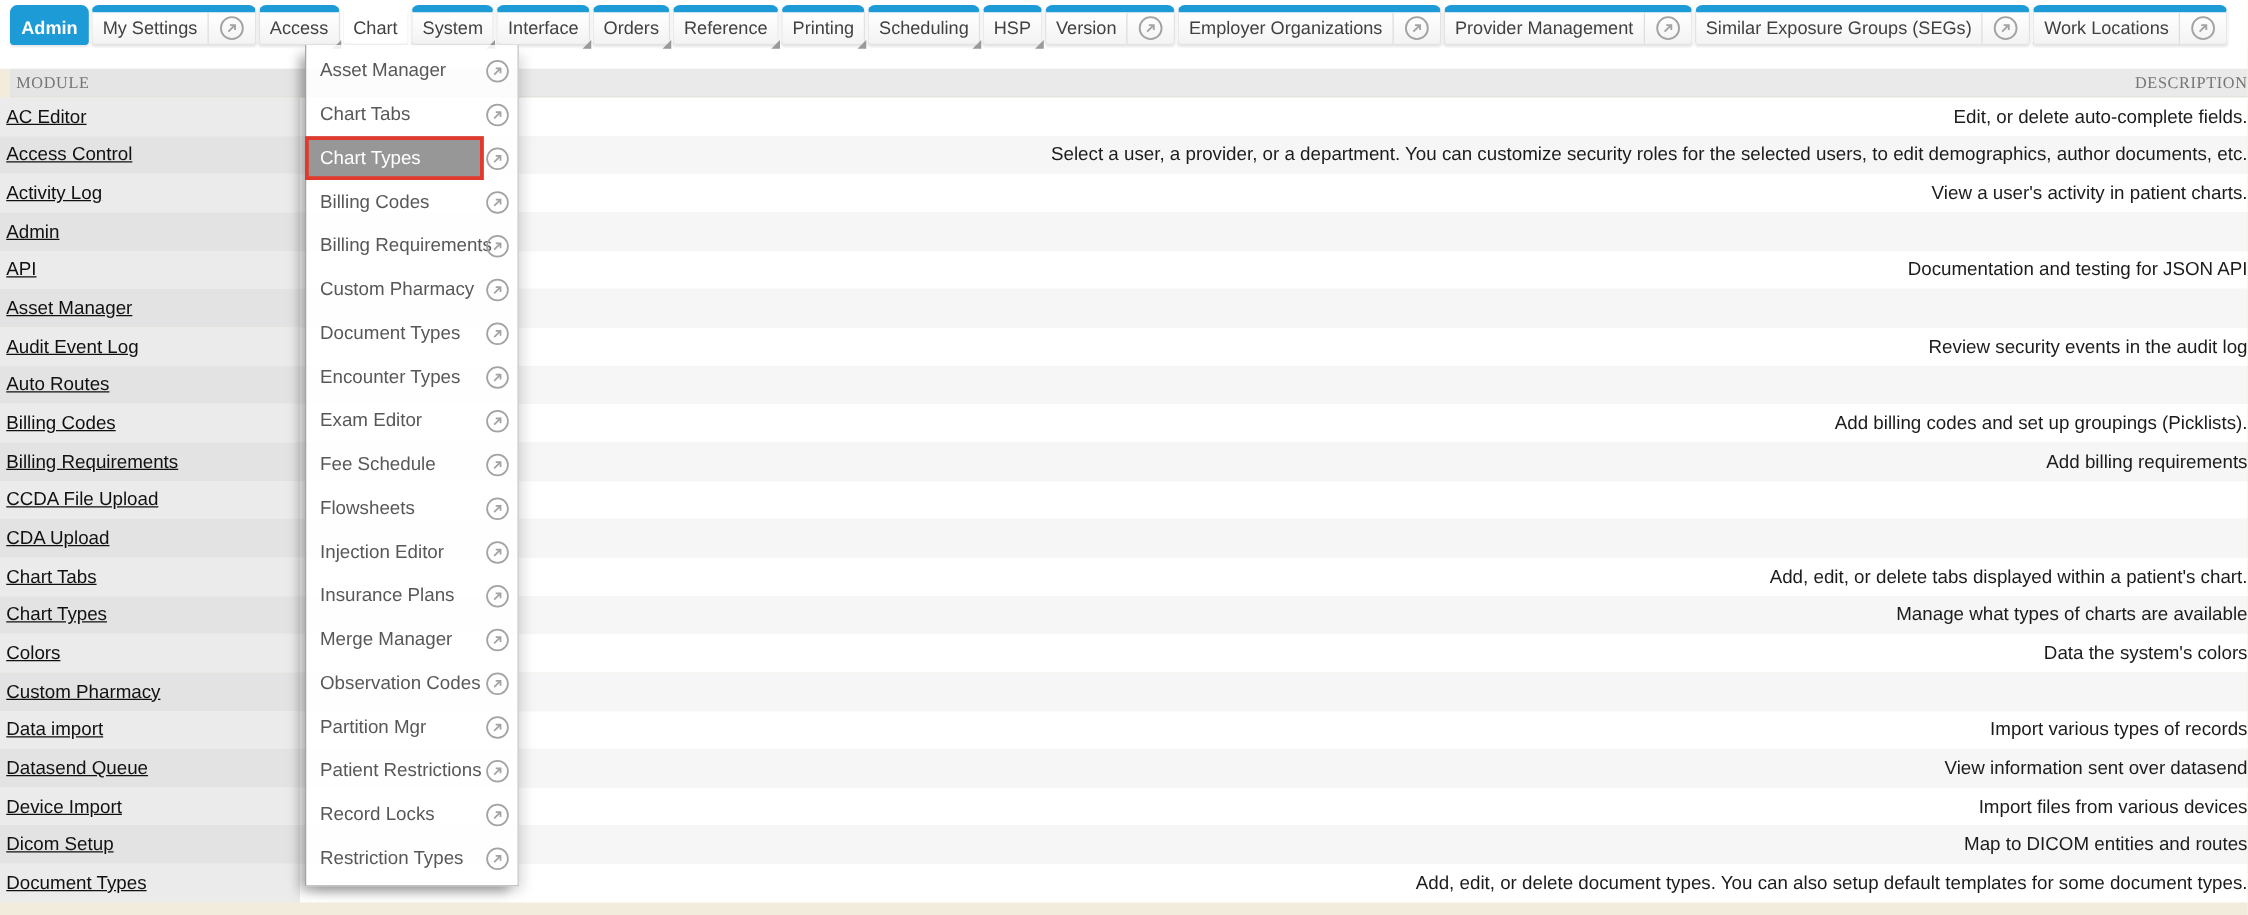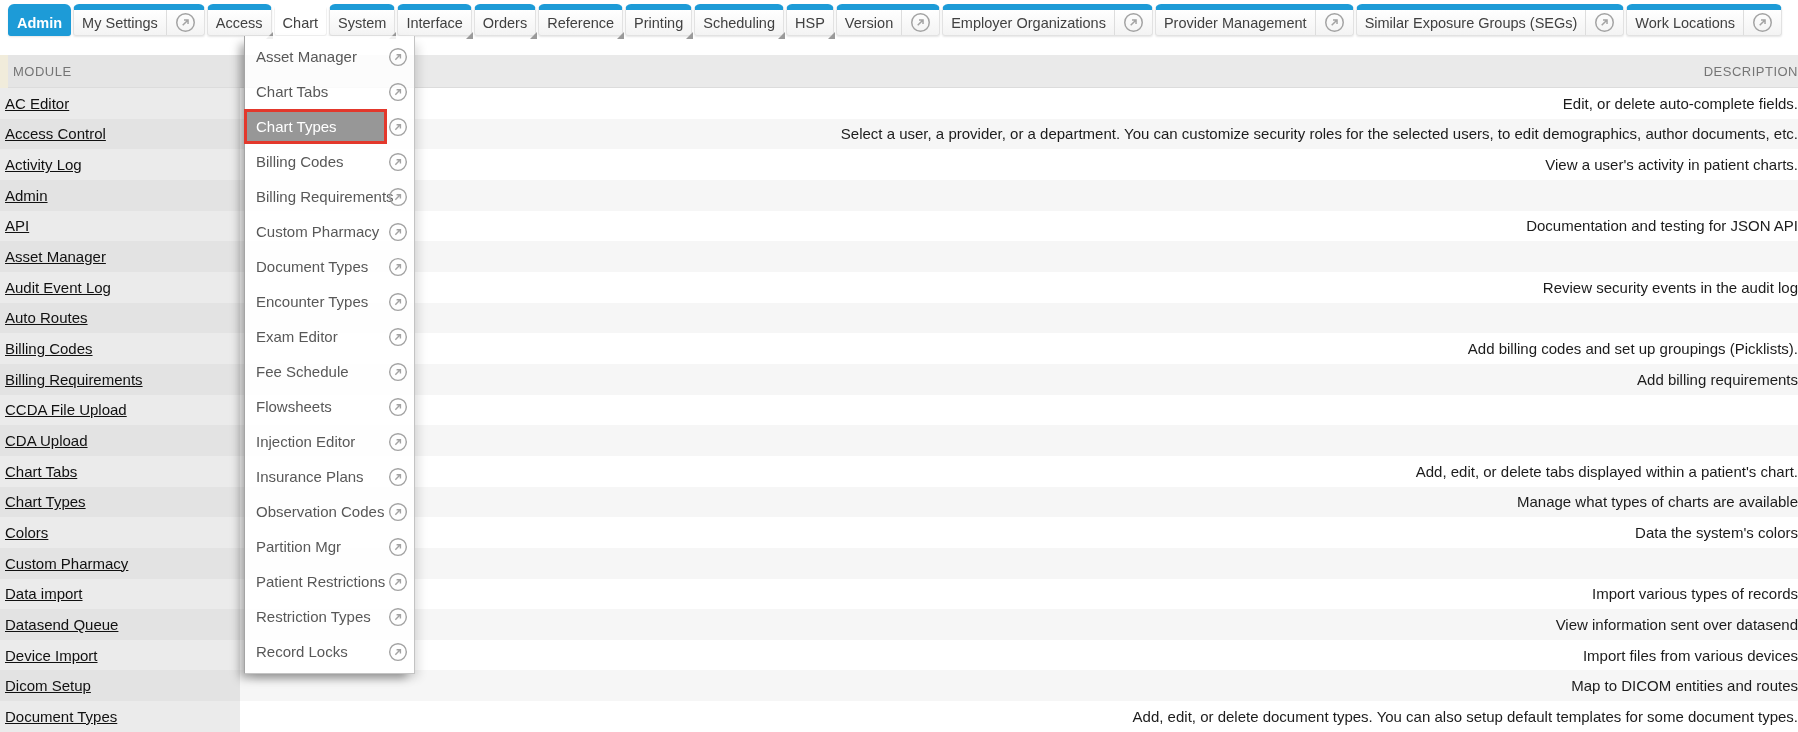--- a/index.html
+++ b/index.html
@@ -40,22 +40,22 @@
     position:absolute;right:-2px;bottom:-4px;width:0;height:0;
     border-left:7px solid transparent;border-bottom:7px solid #9a9a9a;
   }
   
   .content{
     position:absolute;top:36px;left:0;width:1798px;height:696px;
     background:#f1ecdb;
   }
   .gap{height:19px;background:#ffffff;}
   .header-row{
-    display:flex;height:33px;align-items:center;margin-left:8px;
-    border-bottom:1px solid #dcdcdc;box-sizing:border-box;
+    display:flex;height:23px;align-items:center;margin-left:8px;
+    border-bottom:1px solid #dcdcdc;box-sizing:border-box;font-family:Liberation Serif, serif;
   }
   .header-row .cell-module{background:#e5e5e5;}
   .header-row .cell-desc{background:#eaeaea;}
   .hlabel{
     font-size:13px;color:#757575;letter-spacing:.5px;
   }
   .cell-module{
     width:240px;flex:0 0 240px;height:100%;display:flex;align-items:center;
     padding-left:5px;box-sizing:border-box;
   }
@@ -486,20 +486,29 @@
     <div class="dd-item">
       <span class="dd-label">Insurance Plans</span>
       <span class="dd-icon">
         <svg width="20" height="20" viewBox="0 0 24 24">
           <circle cx="12" cy="12" r="10" fill="none" stroke="#a3a3a3" stroke-width="1.7"></circle>
           <path d="M8.8 15.2 L14.6 9.4 M10.3 9.2 H14.9 V13.8" fill="none" stroke="#a3a3a3" stroke-width="1.7"></path>
         </svg>
       </span>
     </div>
     <div class="dd-item">
+      <span class="dd-label">Merge Manager</span>
+      <span class="dd-icon">
+        <svg width="20" height="20" viewBox="0 0 24 24">
+          <circle cx="12" cy="12" r="10" fill="none" stroke="#a3a3a3" stroke-width="1.7"></circle>
+          <path d="M8.8 15.2 L14.6 9.4 M10.3 9.2 H14.9 V13.8" fill="none" stroke="#a3a3a3" stroke-width="1.7"></path>
+        </svg>
+      </span>
+    </div>
+    <div class="dd-item">
       <span class="dd-label">Observation Codes</span>
       <span class="dd-icon">
         <svg width="20" height="20" viewBox="0 0 24 24">
           <circle cx="12" cy="12" r="10" fill="none" stroke="#a3a3a3" stroke-width="1.7"></circle>
           <path d="M8.8 15.2 L14.6 9.4 M10.3 9.2 H14.9 V13.8" fill="none" stroke="#a3a3a3" stroke-width="1.7"></path>
         </svg>
       </span>
     </div>
     <div class="dd-item">
       <span class="dd-label">Partition Mgr</span>
@@ -513,30 +522,30 @@
     <div class="dd-item">
       <span class="dd-label">Patient Restrictions</span>
       <span class="dd-icon">
         <svg width="20" height="20" viewBox="0 0 24 24">
           <circle cx="12" cy="12" r="10" fill="none" stroke="#a3a3a3" stroke-width="1.7"></circle>
           <path d="M8.8 15.2 L14.6 9.4 M10.3 9.2 H14.9 V13.8" fill="none" stroke="#a3a3a3" stroke-width="1.7"></path>
         </svg>
       </span>
     </div>
     <div class="dd-item">
+      <span class="dd-label">Record Locks</span>
+      <span class="dd-icon">
+        <svg width="20" height="20" viewBox="0 0 24 24">
+          <circle cx="12" cy="12" r="10" fill="none" stroke="#a3a3a3" stroke-width="1.7"></circle>
+          <path d="M8.8 15.2 L14.6 9.4 M10.3 9.2 H14.9 V13.8" fill="none" stroke="#a3a3a3" stroke-width="1.7"></path>
+        </svg>
+      </span>
+    </div>
+    <div class="dd-item">
       <span class="dd-label">Restriction Types</span>
-      <span class="dd-icon">
-        <svg width="20" height="20" viewBox="0 0 24 24">
-          <circle cx="12" cy="12" r="10" fill="none" stroke="#a3a3a3" stroke-width="1.7"></circle>
-          <path d="M8.8 15.2 L14.6 9.4 M10.3 9.2 H14.9 V13.8" fill="none" stroke="#a3a3a3" stroke-width="1.7"></path>
-        </svg>
-      </span>
-    </div>
-    <div class="dd-item">
-      <span class="dd-label">Record Locks</span>
       <span class="dd-icon">
         <svg width="20" height="20" viewBox="0 0 24 24">
           <circle cx="12" cy="12" r="10" fill="none" stroke="#a3a3a3" stroke-width="1.7"></circle>
           <path d="M8.8 15.2 L14.6 9.4 M10.3 9.2 H14.9 V13.8" fill="none" stroke="#a3a3a3" stroke-width="1.7"></path>
         </svg>
       </span>
     </div>
   </div>
 
 </body></html>

